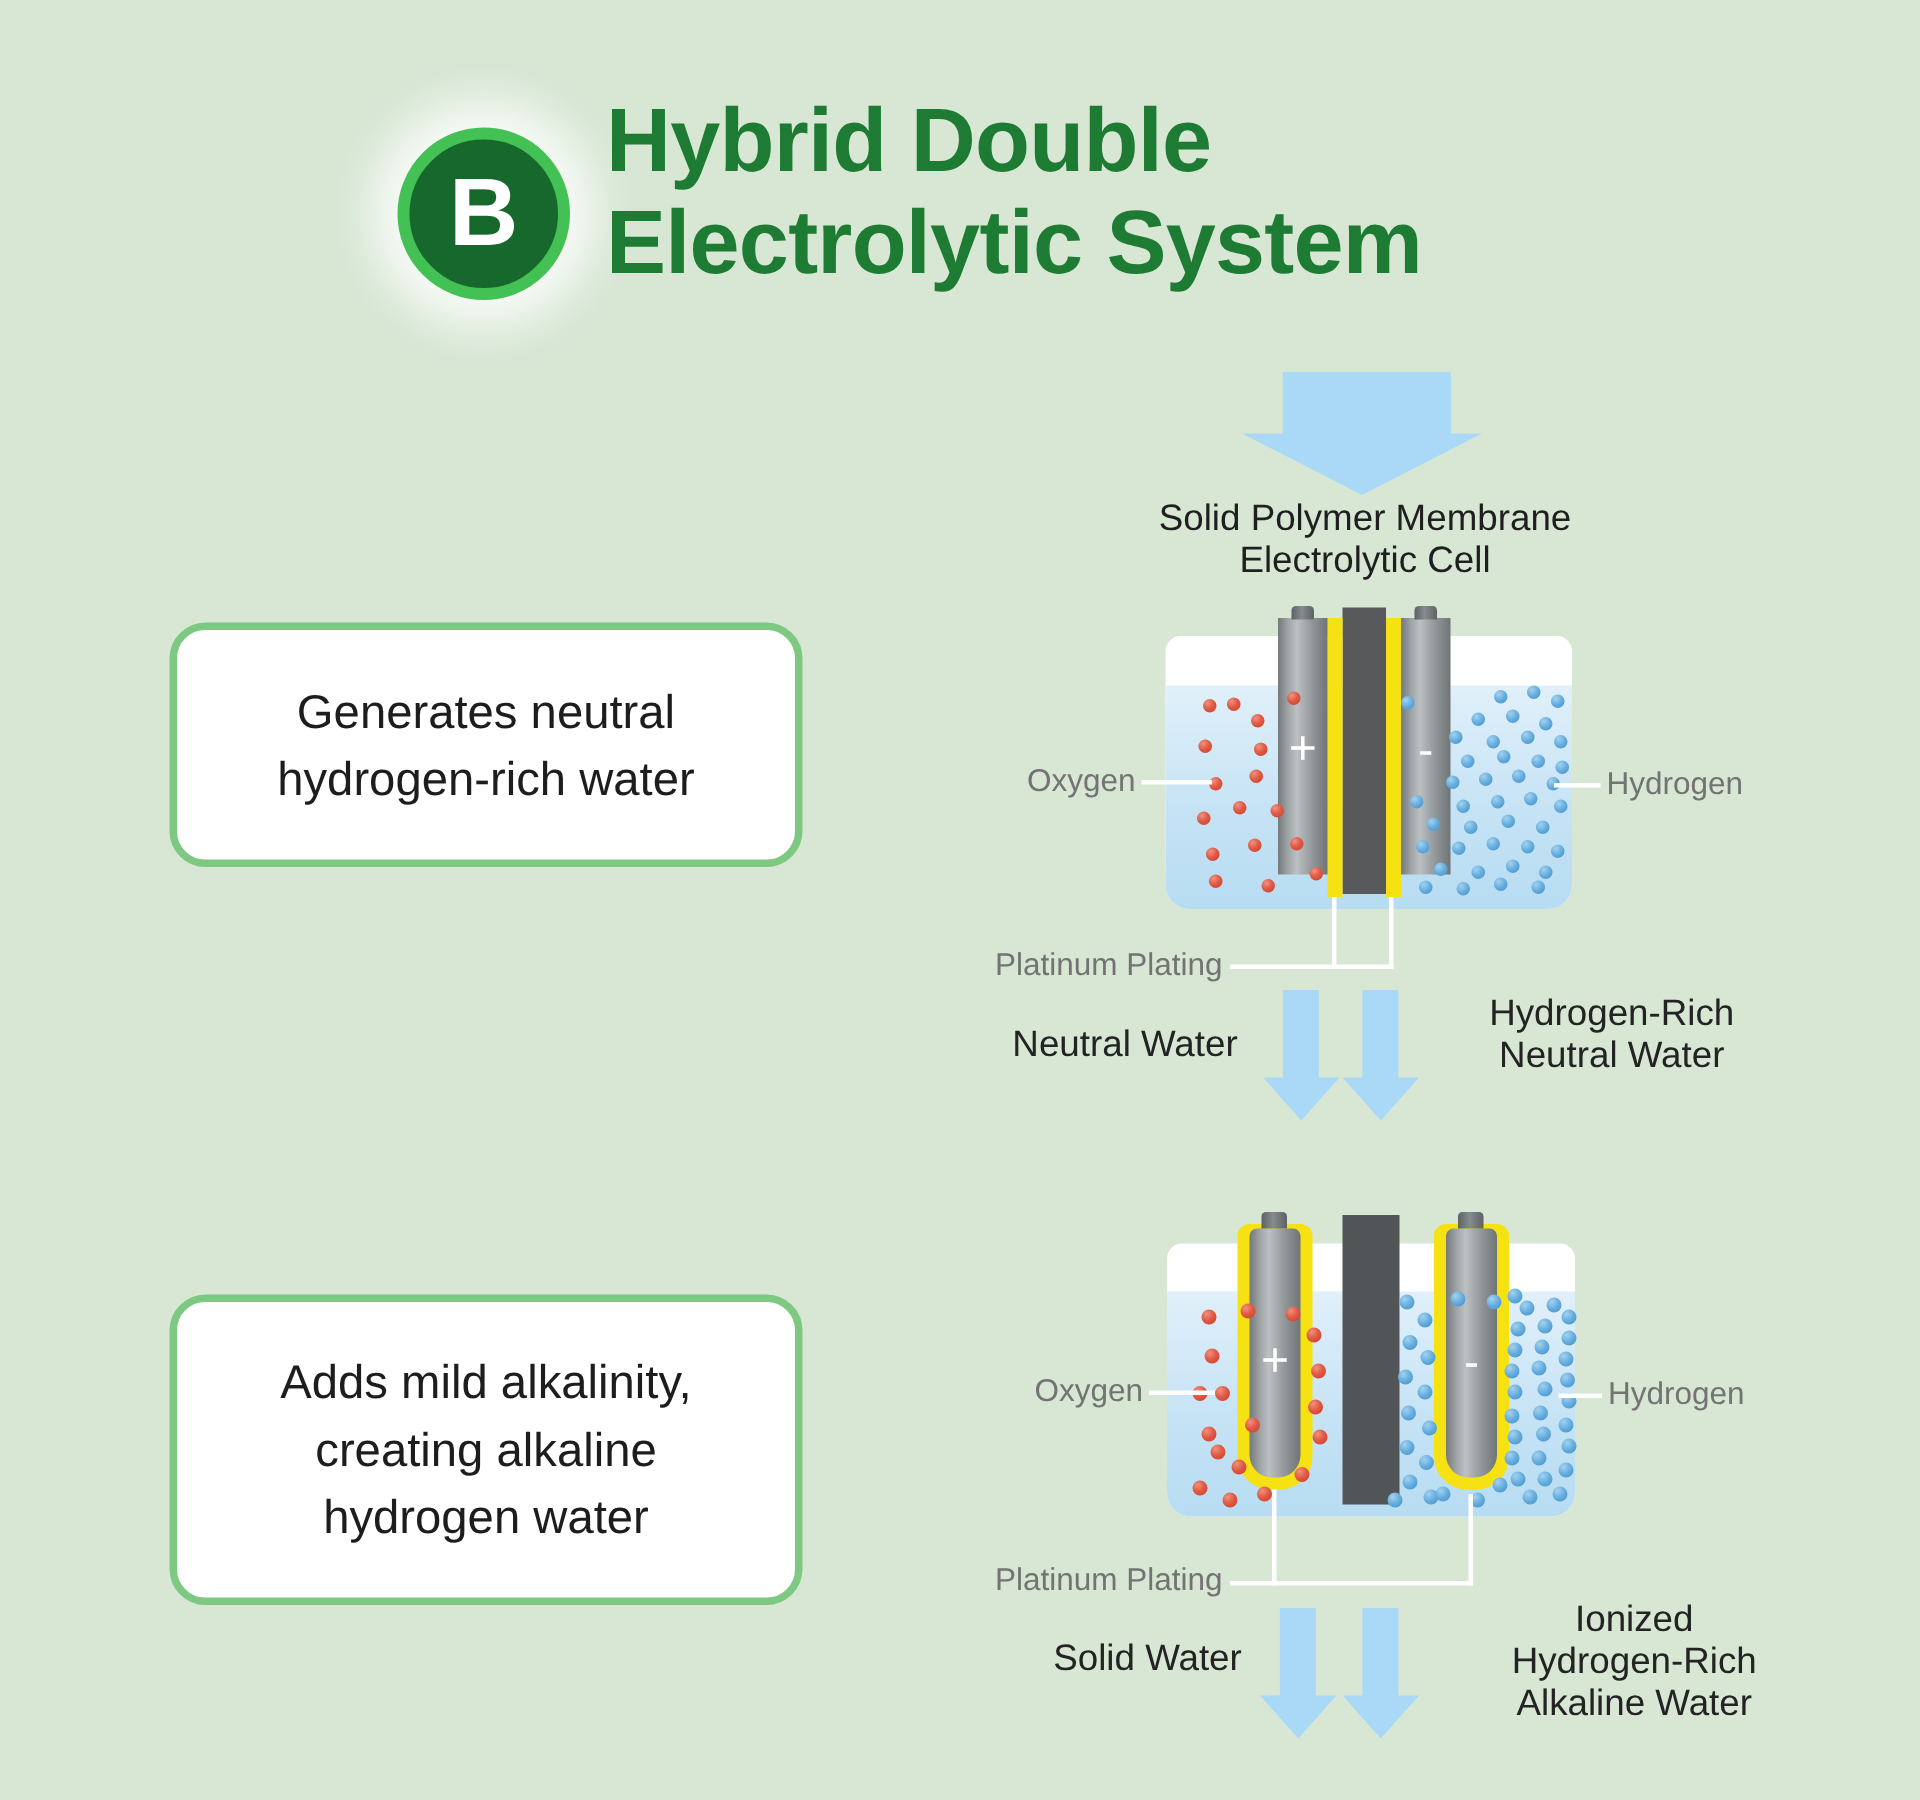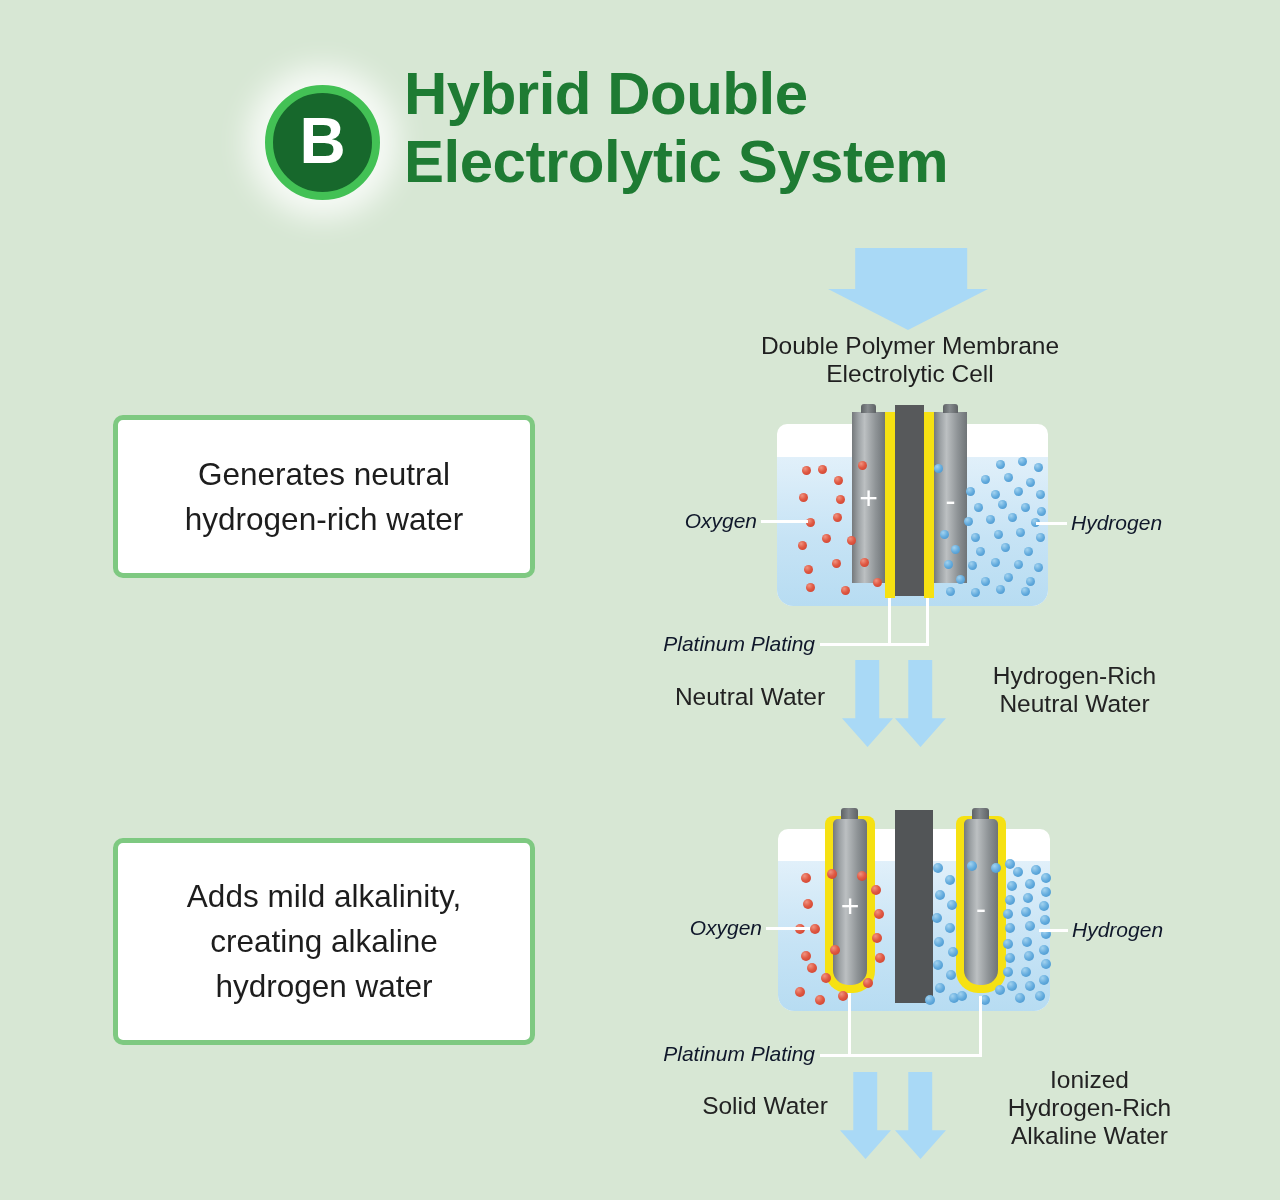--- a/index.html
+++ b/index.html
@@ -32,27 +32,27 @@
   
   .stage-heading{
     font-size:45px;font-weight:800;font-style:italic;
     color:#1a1a1a;letter-spacing:-1.5px;
   }
   #stage1-heading{left:97px;top:346px;}
   #stage2-heading{left:97px;top:770px;}
   .stage-box{
     left:113px;width:422px;box-sizing:border-box;
     background:#fff;border:5px solid var(--color-box-border,#7ec981);
-    border-radius:10px;
+    border-radius:24px;
     display:flex;align-items:center;justify-content:center;
     text-align:center;font-size:31.5px;line-height:45px;color:#1d1d1d;
     white-space:pre-line;
   }
   #stage1-box{top:415px;height:163px;}
-  #stage2-box{top:838px;height:207px;}
+  #stage2-box{top:863px;height:207px;}
 
   
   .big-arrow{
     left:828px;top:248px;width:160px;height:82px;
     background:var(--color-arrow-blue,#a9d9f6);
     clip-path:polygon(17% 0,87% 0,87% 50%,100% 50%,50% 100%,0 50%,17% 50%);
   }
   .small-arrow{
     width:51px;height:87px;
     background:var(--color-arrow-blue,#a9d9f6);
@@ -134,21 +134,21 @@
   #hy1-line{left:1036px;top:522px;width:31px;height:3px;}
   #pp1-line-va{left:888px;top:598px;width:3px;height:48px;}
   #pp1-line-vb{left:926px;top:598px;width:3px;height:48px;}
   #pp1-line-h{left:820px;top:643px;width:109px;height:3px;}
   #ox2-line{left:766px;top:927px;width:44px;height:3px;}
   #hy2-line{left:1039px;top:929px;width:29px;height:3px;}
   #pp2-line-va{left:848px;top:993px;width:3px;height:64px;}
   #pp2-line-vb{left:979px;top:996px;width:3px;height:61px;}
   #pp2-line-h{left:820px;top:1054px;width:162px;height:3px;}
 
-  .small-label{font-size:21px;color:#0f172a;line-height:24px;font-style:italic;}
+  .small-label{font-size:21px;color:#737373;line-height:24px;}
   .r{text-align:right;}
   #ox1-label{left:600px;top:509px;width:157px;}
   #hy1-label{left:1071px;top:511px;}
   #pp1-label{left:615px;top:632px;width:200px;}
   #ox2-label{left:605px;top:916px;width:157px;}
   #hy2-label{left:1072px;top:918px;}
   #pp2-label{left:615px;top:1042px;width:200px;}
 </style>
 </head>
 <body>
@@ -167,21 +167,21 @@
   </div>
 
   <div class="abs stage-box" id="stage2-box">
     <span>Adds mild alkalinity,
 creating alkaline
 hydrogen water</span>
   </div>
 
   <div class="abs big-arrow"></div>
 
-  <div class="abs cell-title" id="cell1-title">Double Polymer Membrane
+  <div class="abs cell-title" id="cell1-title">Solid Polymer Membrane
 Electrolytic Cell</div>
 
   <div class="abs tank" id="tank1">
     <div class="water"></div>
   </div>
   <div class="abs membrane" id="mem1"></div>
   <div class="abs plate" id="yl1a"></div>
   <div class="abs plate" id="yl1b"></div>
   <div class="abs electrode" id="el1L"></div>
   <div class="abs electrode" id="el1R"></div>

